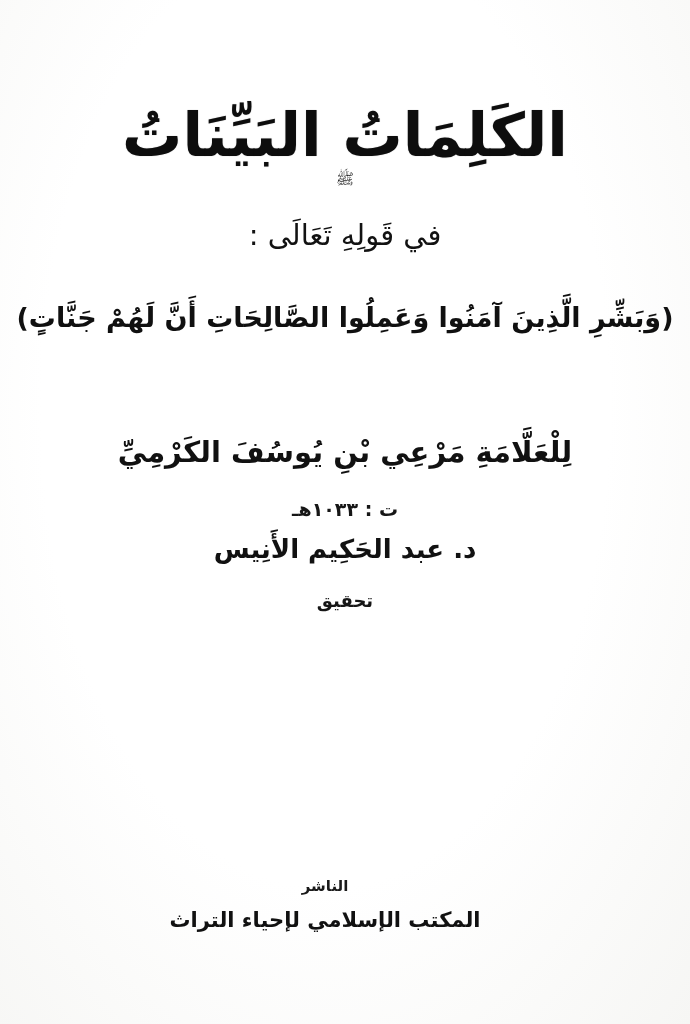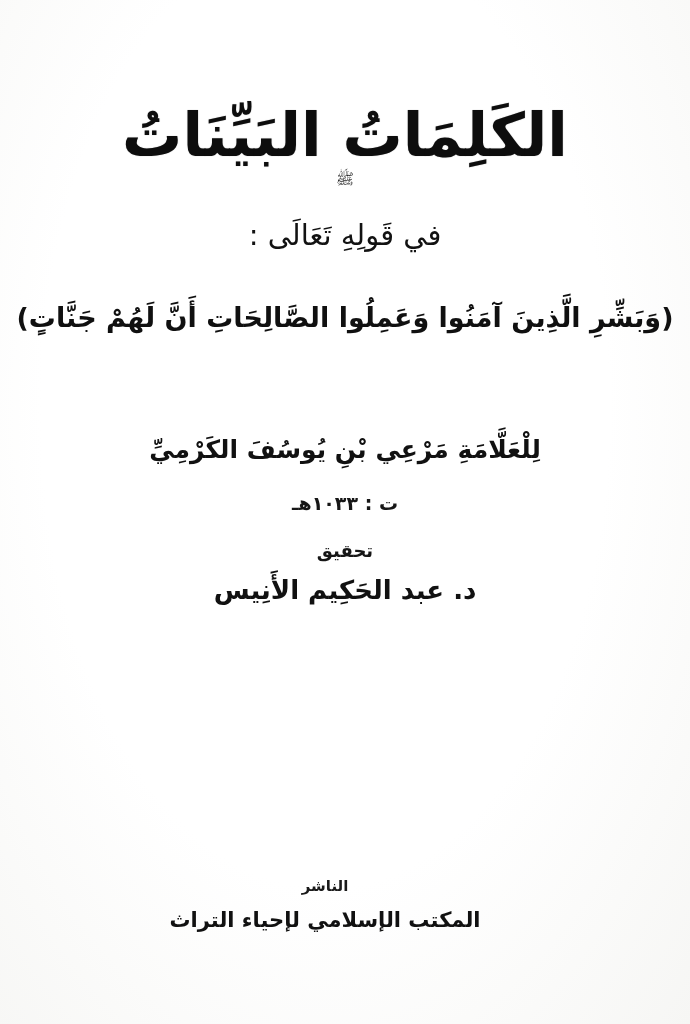--- a/index.html
+++ b/index.html
@@ -66,21 +66,21 @@
     margin-top: 38px;
     font-size: 27px;
     font-weight: 700;
     color: #101010;
     line-height: 1.6;
     padding: 0 40px;
     white-space: nowrap;
   }
   .author {
     margin-top: 92px;
-    font-size: 25px;
+    font-size: 29px;
     font-weight: 700;
     color: #111111;
     line-height: 1.5;
   }
   .death-year {
     margin-top: 24px;
     font-size: 19px;
     font-weight: 700;
     color: #161616;
   }
@@ -128,22 +128,22 @@
   <div class="block basmala-mark">ﷺ</div>
 
   <div class="block subtitle">في قَولِهِ تَعَالَى :</div>
 
   <div class="block verse">(وَبَشِّرِ الَّذِينَ آمَنُوا وَعَمِلُوا الصَّالِحَاتِ أَنَّ لَهُمْ جَنَّاتٍ)</div>
 
   <div class="block author">لِلْعَلَّامَةِ مَرْعِي بْنِ يُوسُفَ الكَرْمِيِّ</div>
 
   <div class="block death-year">ت : ١٠٣٣هـ</div>
 
+  <div class="block editor">د. عبد الحَكِيم الأَنِيس</div>
+
   <div class="block edition-label">تحقيق</div>
-
-  <div class="block editor">د. عبد الحَكِيم الأَنِيس</div>
 
   <div class="footer">
     <div class="publisher-label">الناشر</div>
     <div class="publisher-name">المكتب الإسلامي لإحياء التراث</div>
   </div>
 
 </div>
 
 </body></html>

